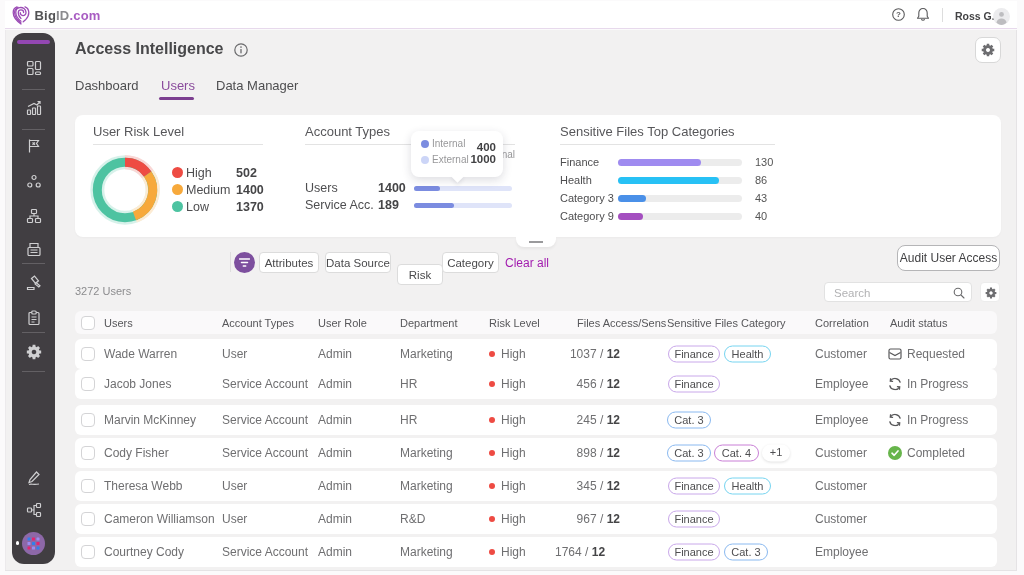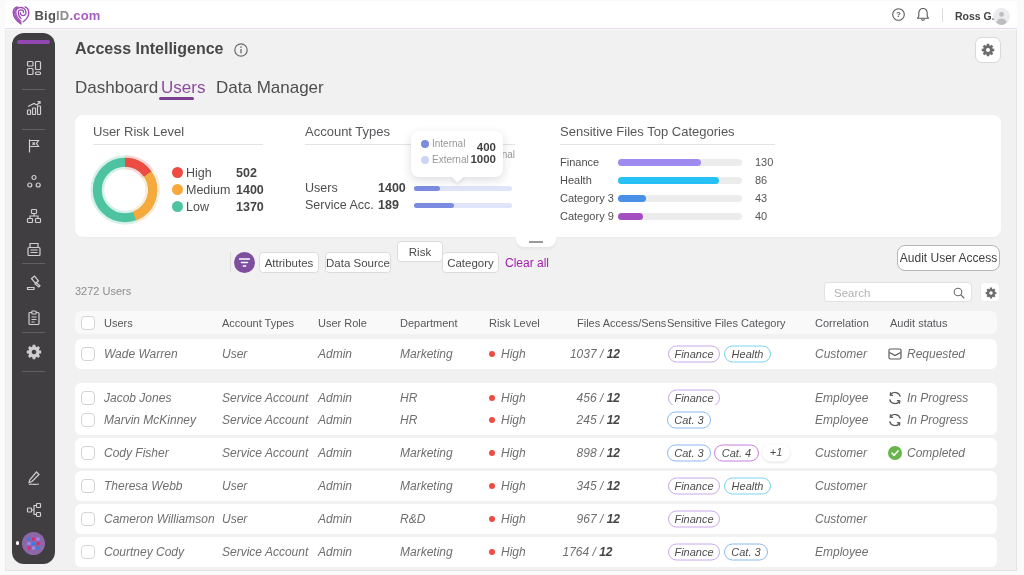--- a/index.html
+++ b/index.html
@@ -8,40 +8,40 @@
   .abs { position:absolute; }
   #topbar { left:5px; top:1px; width:1012px; height:28px; background:#ffffff; border-bottom:1px solid #e7d9ec; }
   #logo-text { left:29.5px; top:7px; font-size:13px; font-weight:bold; color:#525254; letter-spacing:.2px; }
   #logo-text .id { color:#8b8b8e; }
   #logo-text .com { color:#a85cc2; }
   #content { left:5px; top:30px; width:1012px; height:541px; background:#f2f1f1; box-shadow:inset -1px -1px 0 #e5e3e5, inset 1px 0 0 #eceaec; }
   #sidebar { left:7px; top:3px; width:43px; height:531px; background:#413e42; border-radius:12px; }
   .sdiv { left:10px; width:23px; height:1px; background:rgba(255,255,255,0.18); position:absolute; }
   .sicon { position:absolute; left:13.5px; width:16px; height:16px; }
   #title { left:70px; top:10px; font-size:16px; font-weight:bold; color:#48484a; }
-  .tab { top:48px; font-size:17px; color:#4e4e50; position:absolute; }
+  .tab { top:48px; font-size:13px; color:#4e4e50; position:absolute; }
   #tab-underline { left:154px; top:67px; width:35px; height:3px; background:#7c3f90; border-radius:2px; }
   .gearbtn { background:#fff; border:1px solid #d8d8d8; border-radius:7px; display:flex; align-items:center; justify-content:center; }
   #panel { left:70px; top:85px; width:926px; height:122px; background:#fff; border-radius:8px; box-shadow:0 1px 2px rgba(0,0,0,0.03); }
   .ptitle { font-size:13px; color:#57575a; position:absolute; top:9px; }
   .phr { position:absolute; top:29px; height:1px; background:#e3e3e3; }
   .legrow { position:absolute; font-size:12.5px; color:#4e4e50; white-space:nowrap; }
   .dot { display:inline-block; border-radius:50%; }
   .track { position:absolute; background:#dfe4f9; border-radius:3px; }
   .fill { position:absolute; background:#7b8ce0; border-radius:3px; }
   .gtrack { position:absolute; background:#ececec; border-radius:4px; height:7px; width:124px; left:543px; }
   .gfill { position:absolute; border-radius:4px; height:7px; }
   #tooltip { left:336px; top:16px; width:92px; height:46px; background:#fff; border-radius:8px; box-shadow:0 3px 10px rgba(40,40,60,0.16); z-index:5; }
   #tooltip .arrow { position:absolute; left:42px; bottom:-4px; width:9px; height:9px; background:#fff; transform:rotate(45deg); box-shadow:2px 2px 4px rgba(40,40,60,0.08); }
   #collapse { left:511px; top:207px; width:40px; height:10px; background:#fff; border-radius:0 0 8px 8px; box-shadow:0 2px 3px rgba(0,0,0,0.05); }
   #collapse .minus { position:absolute; left:13px; top:4px; width:14px; height:1.5px; background:#9a9a9c; }
   .wbtn { position:absolute; background:#fff; border:1px solid #dcdcdc; border-radius:4px; font-size:11.5px; color:#4a4a4c; display:flex; align-items:center; justify-content:center; white-space:nowrap; }
   .hdr { position:absolute; font-size:11px; color:#57575a; top:50%; transform:translateY(-50%); white-space:nowrap; }
   .cell { position:absolute; font-size:12px; color:#6f6f71; top:50%; transform:translateY(-50%); white-space:nowrap; }
-  .row { position:absolute; left:0; width:922px; height:30px; background:#fff; border-radius:6px;font-style:italic; }
+  .row { position:absolute; left:0; width:922px; height:30px; background:#fff; border-radius:6px; }
   .cb { position:absolute; left:6px; top:50%; transform:translateY(-50%); width:14px; height:14px; border:1.5px solid #d4d4d6; border-radius:4px; background:#fff; }
   .pill { position:absolute; top:50%; transform:translateY(-50%); height:17px; line-height:15px; border-radius:9px; font-size:11px; color:#4e4e50; background:#fff; text-align:center; }
   .rdot { position:absolute; left:414px; top:50%; transform:translateY(-50%); width:6px; height:6px; border-radius:50%; background:#ee4b43; }
   .stxt { position:absolute; left:832px; font-size:12px; color:#6f6f71; top:50%; transform:translateY(-50%); }
   .sic { position:absolute; left:813px; top:50%; transform:translateY(-50%); }
   b.n { color:#454547; }
 </style>
 </head>
 <body>
 <div id="page">
@@ -248,21 +248,21 @@
       </div>
 
     <div class="abs" style="left:225px; top:222px; width:1px; height:20px; background:#dedede;"></div>
     <div class="abs" style="left:228.5px; top:221.5px; width:21px; height:21px; border-radius:50%; background:#7d4f9e;">
       <svg class="abs" style="left:5px; top:6px;" width="11" height="9" viewBox="0 0 11 9">
         <path d="M0.5 1 L 10.5 1 M2.5 4.5 L 8.5 4.5 M4.3 8 L 6.7 8" stroke="#fff" stroke-width="1.5" stroke-linecap="round"></path>
       </svg>
     </div>
     <div class="wbtn" style="left:254px; top:222px; width:60px; height:21px;">Attributes</div>
     <div class="wbtn" style="left:320px; top:222px; width:66px; height:21px;">Data Source</div>
-    <div class="wbtn" style="left:392px; top:211px; width:46px; height:21px;">Risk</div>
+    <div class="wbtn" style="left:392px; top:234px; width:46px; height:21px;">Risk</div>
     <div class="wbtn" style="left:437px; top:222px; width:57px; height:21px;">Category</div>
     <div class="abs" style="left:500px; top:226px; font-size:12px; color:#a21caf;">Clear all</div>
     <div class="wbtn" style="left:892px; top:215px; width:103px; height:26px; border-radius:8px; border-color:#b5b5b7; font-size:12px; color:#414143;">Audit User Access</div>
 
     <div class="abs" style="left:70px; top:255px; font-size:11px; color:#8c8c8e;">3272 Users</div>
     <div class="abs" style="left:819px; top:252px; width:148px; height:20px; background:#fff; border:1px solid #e2e2e2; border-radius:4px;">
       <div class="abs" style="left:9px; top:3.5px; font-size:11.5px; color:#b2b2b4;">Search</div>
       <svg class="abs" style="left:128px; top:4px;" width="12" height="12" viewBox="0 0 12 12">
         <circle cx="5" cy="5" r="3.8" fill="none" stroke="#6a6a6c" stroke-width="1.1"></circle>
         <path d="M8 8 L 11 11" stroke="#6a6a6c" stroke-width="1.1" stroke-linecap="round"></path>
@@ -298,21 +298,21 @@
         <span class="cell" style="left:480px; width:65px; text-align:right;">1037 / <b class="n">12</b></span>
         <span class="pill" style="left:593px; width:52px; border:1px solid #c9a8ea;">Finance</span>
         <span class="pill" style="left:649px; width:47px; border:1px solid #76d4f0;">Health</span>
         <span class="cell" style="left:740px;">Customer</span>
         <svg class="sic" width="14" height="12" viewBox="0 0 14 12">
             <rect x="1" y="1" width="12" height="10" rx="1.5" fill="none" stroke="#58585a" stroke-width="1.2"></rect>
             <path d="M1.5 4.5 L 7 7.5 L 12.5 4.5" fill="none" stroke="#58585a" stroke-width="1.2"></path>
           </svg>
           <span class="stxt">Requested</span>
       </div>
-      <div class="row" style="top:72px;padding-left:20px;">
+      <div class="row" style="top:58px;padding-left:20px;">
         <span class="cb"></span>
         <span class="cell" style="left:29px;">Jacob Jones</span>
         <span class="cell" style="left:147px;">Service Account</span>
         <span class="cell" style="left:243px;">Admin</span>
         <span class="cell" style="left:325px;">HR</span>
         <span class="rdot"></span>
           <span class="cell" style="left:426px;">High</span>
         <span class="cell" style="left:480px; width:65px; text-align:right;">456 / <b class="n">12</b></span>
         <span class="pill" style="left:593px; width:52px; border:1px solid #c9a8ea;">Finance</span>
         <span class="cell" style="left:740px;">Employee</span>
@@ -388,20 +388,20 @@
         <span class="cell" style="left:740px;">Customer</span>
       </div>
       <div class="row" style="top:226px;">
         <span class="cb"></span>
         <span class="cell" style="left:29px;">Courtney Cody</span>
         <span class="cell" style="left:147px;">Service Account</span>
         <span class="cell" style="left:243px;">Admin</span>
         <span class="cell" style="left:325px;">Marketing</span>
         <span class="rdot"></span>
           <span class="cell" style="left:426px;">High</span>
-        <span class="cell" style="left:480px; width:65px; text-align:center;">1764 / <b class="n">12</b></span>
+        <span class="cell" style="left:480px; width:65px; text-align:left;">1764 / <b class="n">12</b></span>
         <span class="pill" style="left:593px; width:52px; border:1px solid #c9a8ea;">Finance</span>
         <span class="pill" style="left:649px; width:44px; border:1px solid #8ab9f0;">Cat. 3</span>
         <span class="cell" style="left:740px;">Employee</span>
       </div>
     </div>
   </div>
 </div>
 
 </body></html>

